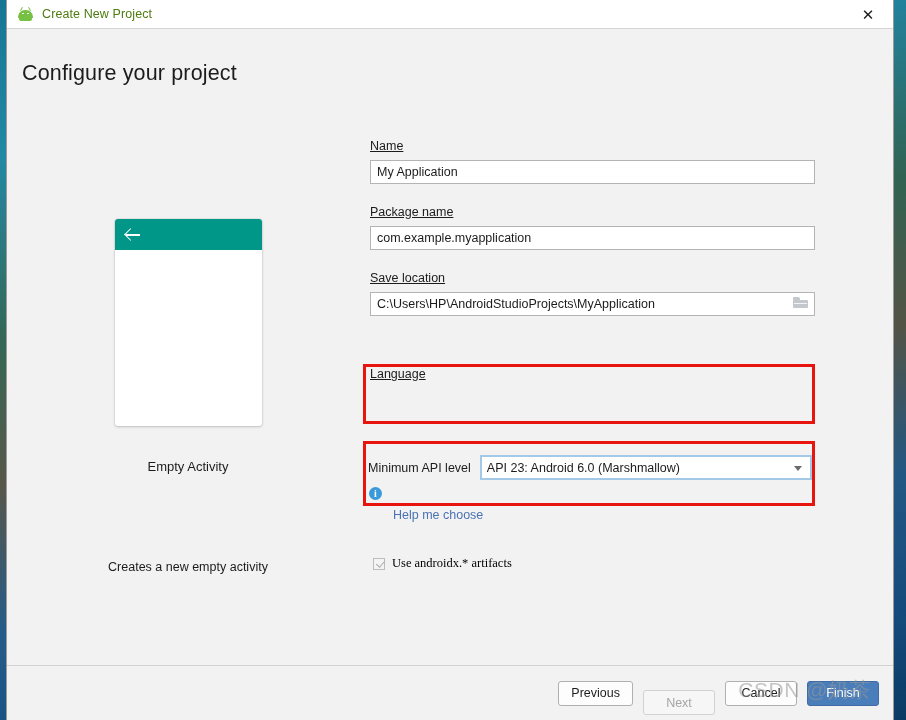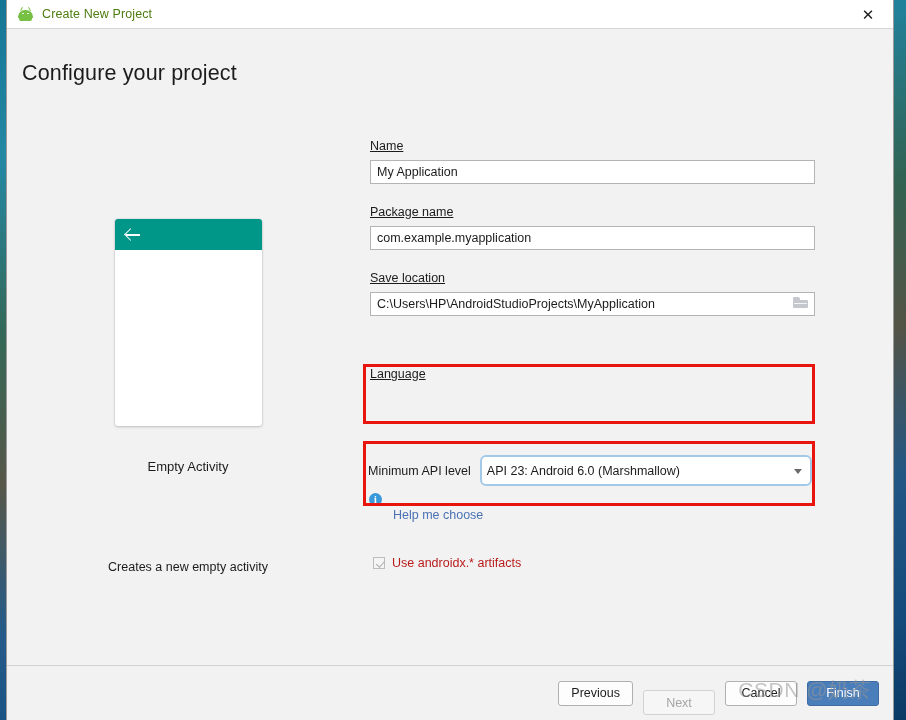--- a/index.html
+++ b/index.html
@@ -300,21 +300,21 @@
   .api-row {
     display: flex;
     align-items: center;
     gap: 9px;
   }
   .api-row .lbl {
     font-size: 12.5px;
     color: #1c1c1c;
     white-space: nowrap;
   }
-  .api-row .combo { flex: 1; height: 31px; border-radius: 6px; }
+  .api-row .combo { flex: 1; height: 25px; }
 
   .api-note {
     display: flex;
     align-items: center;
     gap: 6px;
     margin-top: 7px;
     margin-left: 1px;
     font-size: 12.5px;
     color: #1c1c1c;
   }
@@ -345,21 +345,21 @@
   }
   .checkbox-row {
     position: absolute;
     display: flex;
     align-items: center;
     gap: 7px;
     font-size: 12.5px;
     color: #1c1c1c;
   }
   #cb-instant { left: 366px; top: 503px; }
-  #cb-androidx { left: 366px; top: 527px; color: #b91c1c; }
+  #cb-androidx { left: 366px; top: 527px; color: #000000; font-family: Liberation Serif, serif; }
 
   .cbox {
     width: 12px; height: 12px;
     box-sizing: border-box;
     border: 1px solid #7a7a7a;
     background: #fff;
     flex: none;
     position: relative;
   }
   .cbox.disabled {

